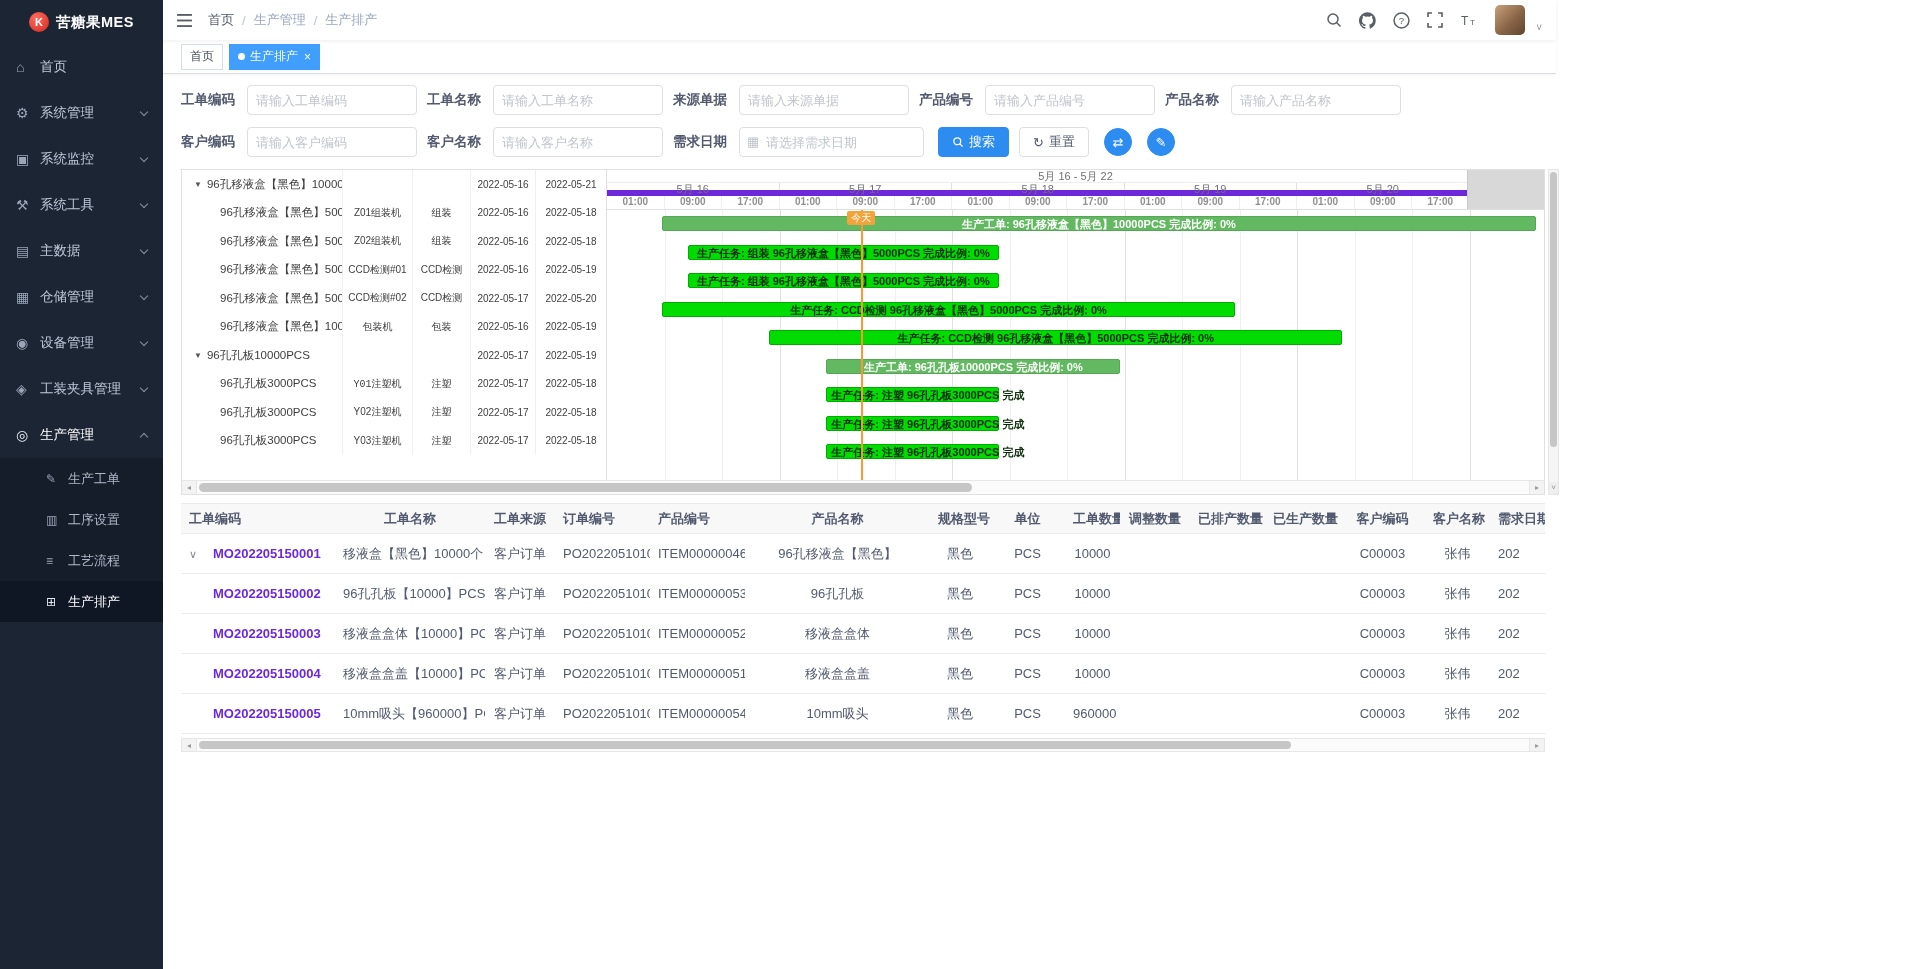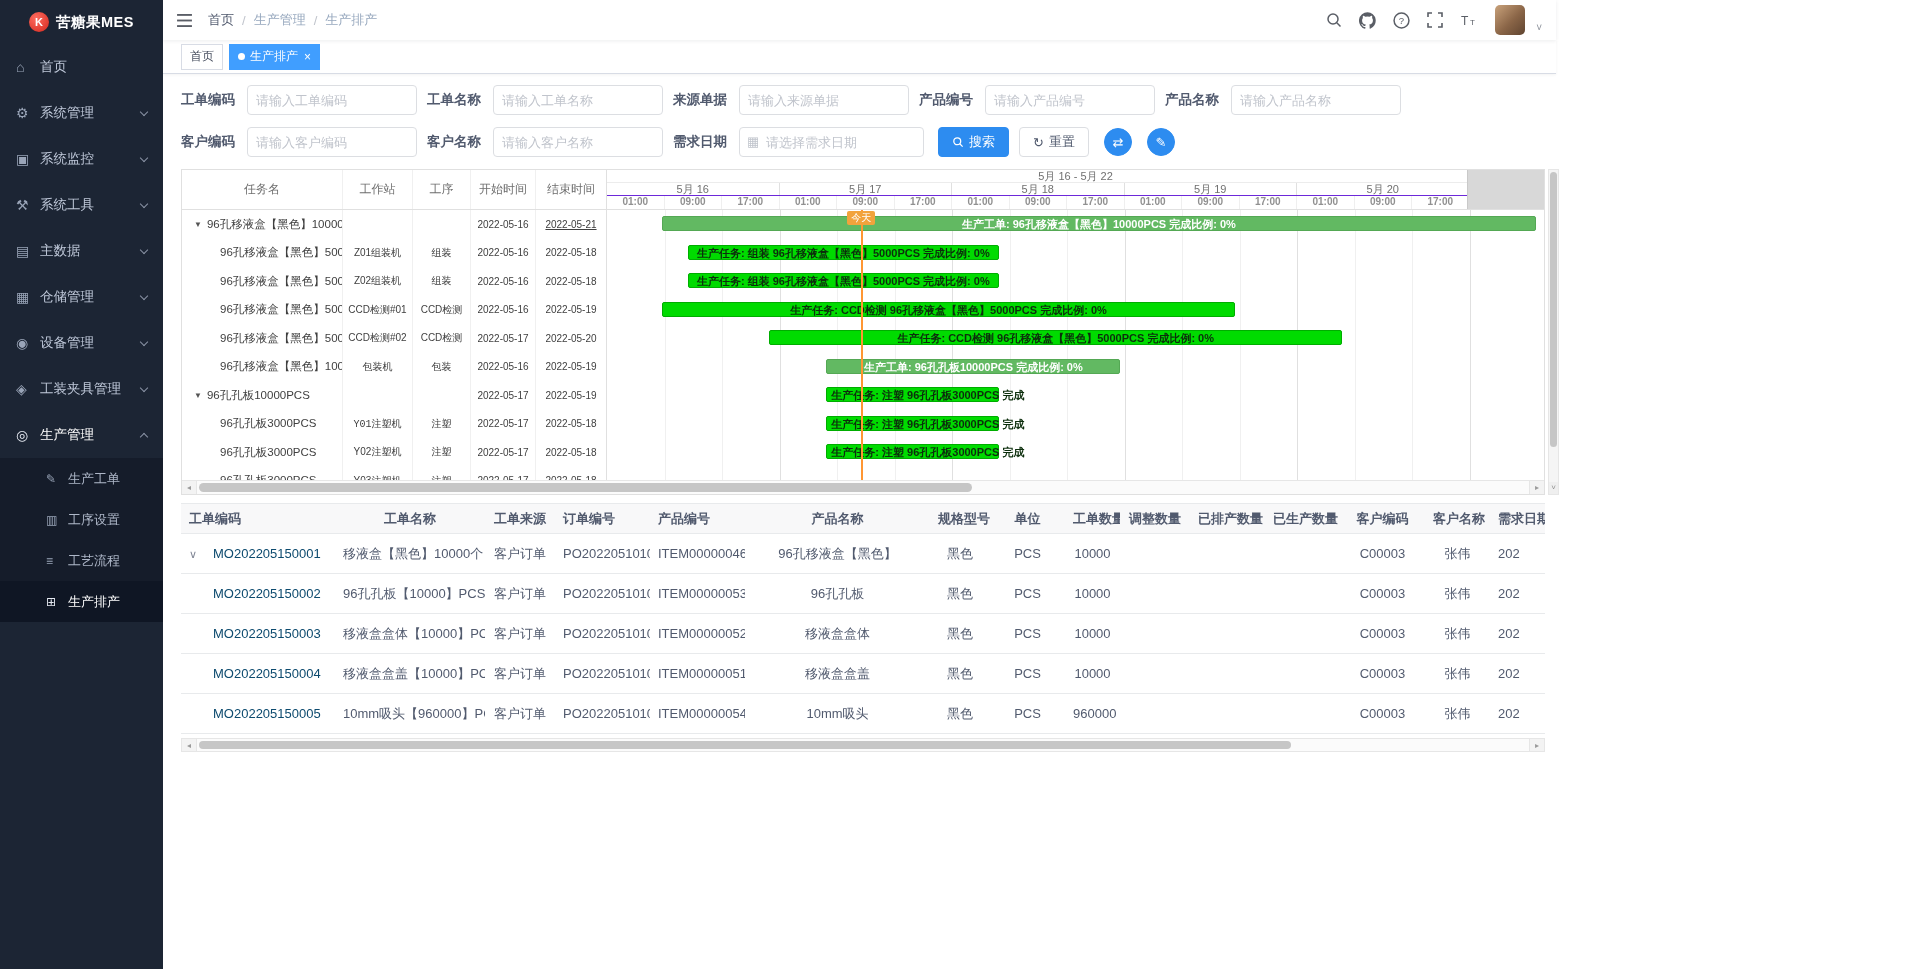--- a/index.html
+++ b/index.html
@@ -71,21 +71,21 @@
   .g-left-header .hc { display:flex; align-items:center; justify-content:center; font-size:12px; color:#6e6e6e; flex:none; }
   .sep { border-right:1px solid #f0f0f0; }
   .g-row { height:28.5px; display:flex; align-items:center; }
   .c-name { flex:none; display:flex; align-items:center; white-space:nowrap; overflow:hidden; font-size:11.5px; color:#404040; padding-left:38px; height:100%; }
   .c-name.parent { padding-left:12px; }
   .tree-caret { font-size:8px; color:#555; margin-right:5px; cursor:pointer; }
   .c-cell { flex:none; text-align:center; white-space:nowrap; overflow:hidden; font-size:10px; color:#404040; height:100%; display:flex; align-items:center; justify-content:center; }
   .g-right { flex:1; position:relative; }
   .g-right-header { height:40px; position:relative; border-bottom:1px solid #e0e0e0; }
   .t1 { height:13px; font-size:11px; color:#707070; text-align:center; line-height:13px; border-bottom:1px solid #ececec; }
-  .t2 { height:13px; display:flex; border-bottom:1px solid #6d28d9; }
+  .t2 { height:13px; display:flex; border-bottom:6px solid #6d28d9; }
   .t2 .day { width:172.5px; flex:none; text-align:center; font-size:11px; color:#707070; line-height:12px; border-right:1px solid #e0e0e0; }
   .t3 { height:13px; display:flex; }
   .t3 .hr { width:57.5px; flex:none; text-align:center; font-size:10px; color:#909090; line-height:12px; border-right:1px solid #efefef;font-weight:bold; }
   .head-rem { position:absolute; top:0; right:0; width:77px; height:39px; background:#d8d8d8; border-left:1px solid #c9c9c9; }
   .g-chart { position:absolute; top:40px; left:0; right:0; bottom:0; overflow:hidden; }
   .vline { position:absolute; top:0; bottom:0; width:1px; background:#f0f0f0; }
   .vline.day { background:#e0e0e0; }
   .c-row { height:28.5px; position:relative; }
   .bar { position:absolute; top:6px; height:15px; line-height:14px; border-radius:2px; font-size:11px; font-weight:700; text-align:center; white-space:nowrap; overflow:hidden; padding:0 4px; cursor:pointer; z-index:2; }
   .bar.order { background:#62b962; border:1px solid #54a854; color:#fff; }
@@ -105,21 +105,21 @@
   .v-scroll { position:absolute; top:0; right:0; width:11px; height:326px; background:#f5f5f5; border:1px solid #e6e6e6; }
   .v-thumb { position:absolute; left:1px; right:1px; top:2px; background:#c6c6c6; border-radius:4px; cursor:pointer; }
   .v-btn { position:absolute; bottom:0; left:0; right:0; height:12px; text-align:center; font-size:8px; line-height:12px; color:#909090; background:#efefef; cursor:pointer; }
 
   
   .table-wrap { width:1364px; margin:8px 0 0 18px; overflow:hidden; }
   table { width:1409px; table-layout:fixed; border-collapse:collapse; }
   th { background:#f8f8f9; border-top:1px solid #e8eaec; border-bottom:1px solid #e8eaec; height:30px; font-size:13px; color:#515a6e; font-weight:700; padding:0 8px; white-space:nowrap; overflow:hidden; text-align:center; }
   td { height:40px; border-bottom:1px solid #e8eaec; font-size:13px; color:#515a6e; padding:0 8px; white-space:nowrap; overflow:hidden; text-align:center; background:#fff; }
   th.left, td.left { text-align:left; }
-  .link { color:#0c4a6e; cursor:pointer; }
+  .link { color:#6d28d9; cursor:pointer;font-weight:bold; }
   .row-caret { display:inline-block; width:24px; color:#808695; font-size:11px; cursor:pointer; }
   .row-caret.hid { visibility:hidden; }
   .table-scroll { width:1364px; margin:4px 0 0 18px; }
 </style>
 </head>
 <body>
 
 <div class="app">
 
   <div class="sidebar">
@@ -305,37 +305,30 @@
             </button>
             <button class="btn-circle">⇄</button>
             <button class="btn-circle">✎</button>
           </div>
         </div>
     </div>
 
     <div class="gantt-wrap">
       <div class="gantt">
         <div class="g-left">
-          <div class="g-left-header">
-              <div class="hc sep" style="width: 161px;">任务名</div>
-              <div class="hc sep" style="width: 70px;">工作站</div>
-              <div class="hc sep" style="width: 58px;">工序</div>
-              <div class="hc sep" style="width: 65px;">开始时间</div>
-              <div class="hc" style="width: 70px;">结束时间</div>
-            </div>
           <div>
               <div class="g-row">
                 <div class="c-name sep parent" style="width: 161px;">
                   <span class="tree-caret">▼</span>
                   <span>96孔移液盒【黑色】10000PCS</span>
                 </div>
                 <div class="c-cell sep" style="width: 70px;"></div>
                 <div class="c-cell sep" style="width: 58px;"></div>
                 <div class="c-cell sep" style="width: 65px;">2022-05-16</div>
-                <div class="c-cell" style="width: 70px; text-decoration: underline;">2022-05-21</div>
+                <div class="c-cell" style="width: 70px;">2022-05-21</div>
               </div>
               <div class="g-row">
                 <div class="c-name sep" style="width: 161px;">
                   <span>96孔移液盒【黑色】5000PCS</span>
                 </div>
                 <div class="c-cell sep" style="width: 70px;">Z01组装机</div>
                 <div class="c-cell sep" style="width: 58px;">组装</div>
                 <div class="c-cell sep" style="width: 65px;">2022-05-16</div>
                 <div class="c-cell" style="width: 70px;">2022-05-18</div>
               </div>

